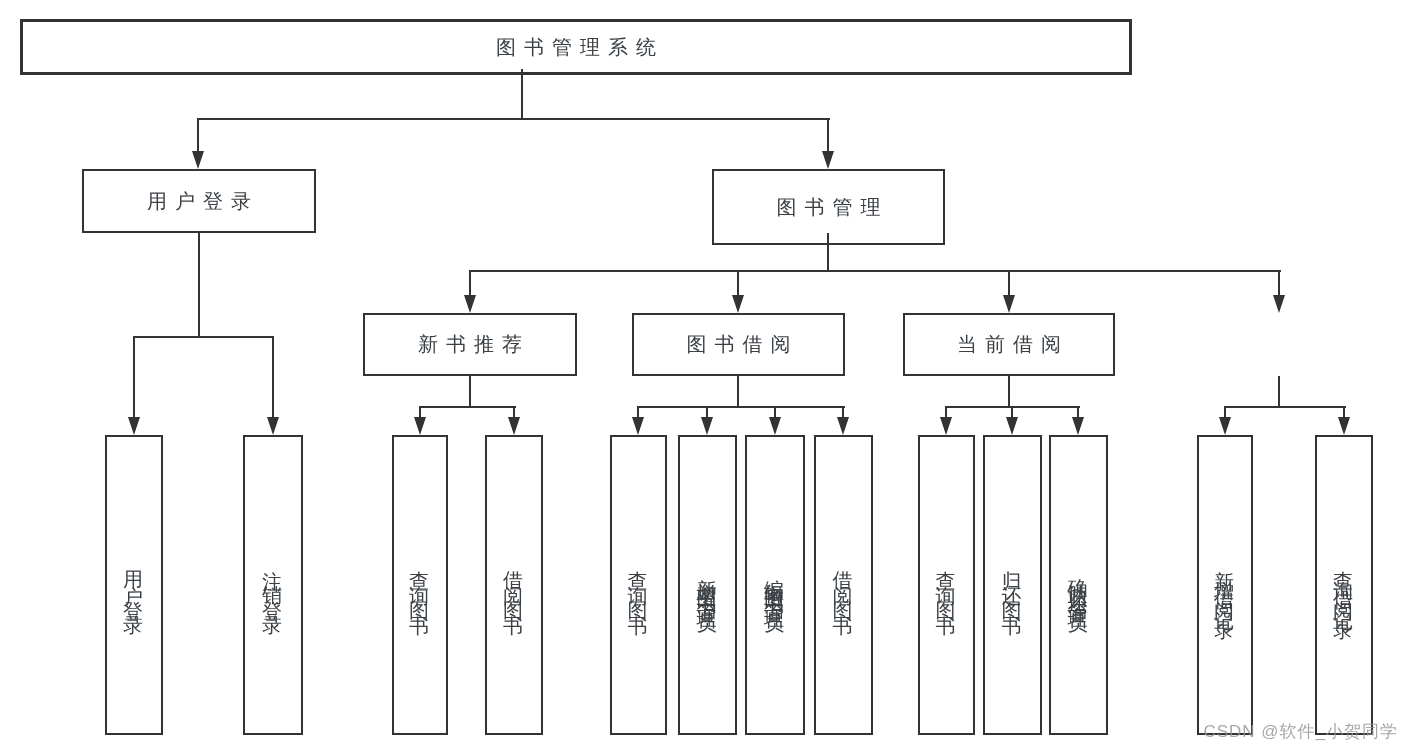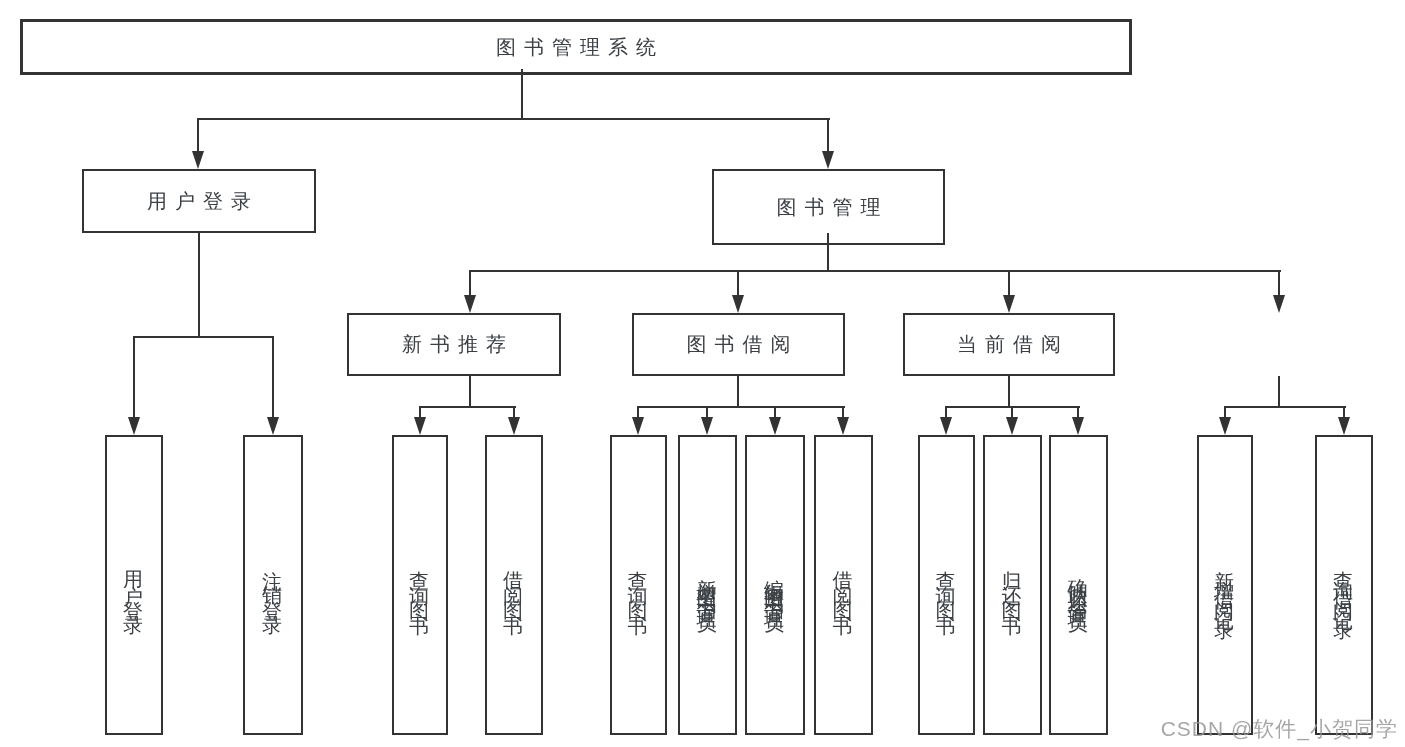--- a/index.html
+++ b/index.html
@@ -41,21 +41,21 @@
   .arrow {
     position:absolute;
     width:0; height:0;
     border-left:6px solid transparent;
     border-right:6px solid transparent;
     border-top:18px solid #333333;
   }
   .watermark {
     position:absolute;
     right:7px; bottom:4px;
-    font-size:21px;
+    font-size:17px;
     color:rgba(150,150,150,0.85);
     letter-spacing:1px;
     z-index:10;
     white-space:nowrap;
   }
 </style>
 </head>
 <body>
 
 <div class="canvas">
@@ -89,21 +89,21 @@
   <div class="hline" style="left:469px; top:270px; width:812px;"></div>
   <div class="vline" style="left:469px;  top:270px; height:27px;"></div>
   <div class="vline" style="left:737px;  top:270px; height:27px;"></div>
   <div class="vline" style="left:1008px; top:270px; height:27px;"></div>
   <div class="vline" style="left:1278px; top:270px; height:27px;"></div>
   <div class="arrow" style="left:464px;  top:295px;"></div>
   <div class="arrow" style="left:732px;  top:295px;"></div>
   <div class="arrow" style="left:1003px; top:295px;"></div>
   <div class="arrow" style="left:1273px; top:295px;"></div>
 
-  <div class="box" style="left:347px; top:313px; width:214px; height:63px;">
+  <div class="box" style="left:363px; top:313px; width:214px; height:63px;">
     <span>新书推荐</span>
   </div>
   <div class="box" style="left:632px; top:313px; width:213px; height:63px;">
     <span>图书借阅</span>
   </div>
   <div class="box" style="left:903px; top:313px; width:212px; height:63px;">
     <span>当前借阅</span>
   </div>
 
   <div class="vline" style="left:469px; top:376px; height:31px;"></div>

